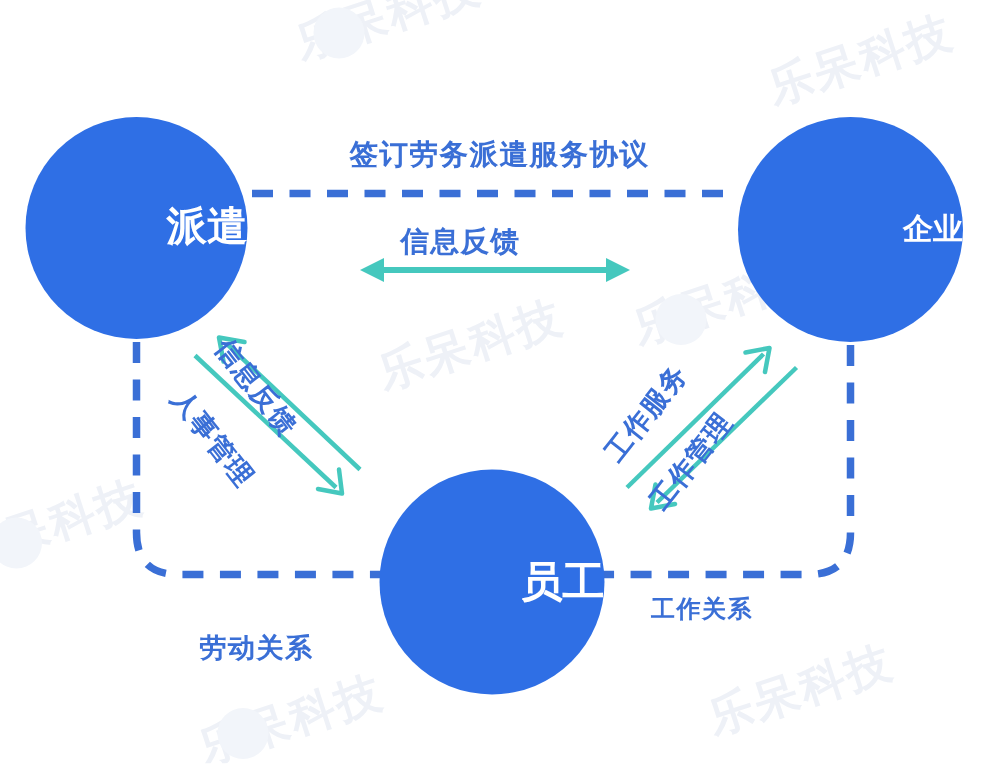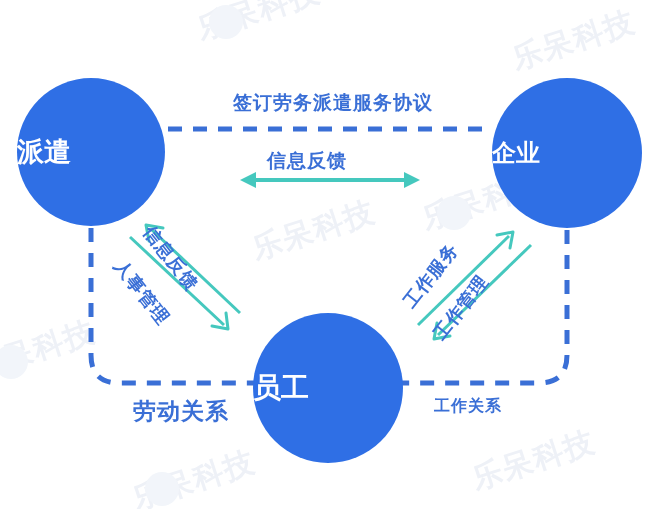--- a/index.html
+++ b/index.html
@@ -37,37 +37,37 @@
   }
 
   
   .node {
     position: absolute;
     border-radius: 50%;
     background: #2f6fe5;
     color: #ffffff;
     display: flex;
     flex-direction: column;
-    align-items: flex-start;
+    align-items: flex-end;
     justify-content: center;
     text-align: center;
     line-height: 1.26;
     z-index: 6;
   }
   .node .line1, .node .line2 { display: block; }
 
   #node-dispatch {
     left: 17px;  top: 78px;
     width: 148px; height: 148px;
     font-size: 27px; font-weight: 700;
   }
   #node-enterprise {
     left: 492px; top: 78px;
     width: 150px; height: 150px;
-    font-size: 24px; font-weight: 700;
+    font-size: 20px; font-weight: 700;
   }
   #node-employee {
     left: 253px; top: 313px;
     width: 150px; height: 150px;
     font-size: 28px; font-weight: 700;
   }
 
   
   #wires {
     position: absolute;
@@ -79,21 +79,21 @@
   
   .lbl {
     position: absolute;
     color: #3a6fd6;
     font-weight: 700;
     white-space: nowrap;
     z-index: 7;
   }
   #lbl-agreement { left: 233px; top: 90px;  font-size: 19px; letter-spacing: 1px; }
   #lbl-feedback-top { left: 267px; top: 148px; font-size: 19px; letter-spacing: 1px; }
-  #lbl-labor-rel  { left: 133px; top: 396px; font-size: 23px; letter-spacing: 1px; }
+  #lbl-labor-rel  { left: 133px; top: 420px; font-size: 18px; letter-spacing: 1px; }
   #lbl-work-rel   { left: 434px; top: 396px; font-size: 16px; letter-spacing: 1px; }
 
   .diag {
     position: absolute;
     color: #3a6fd6;
     font-weight: 700;
     font-size: 18px;
     white-space: nowrap;
     letter-spacing: 1px;
     z-index: 7;

